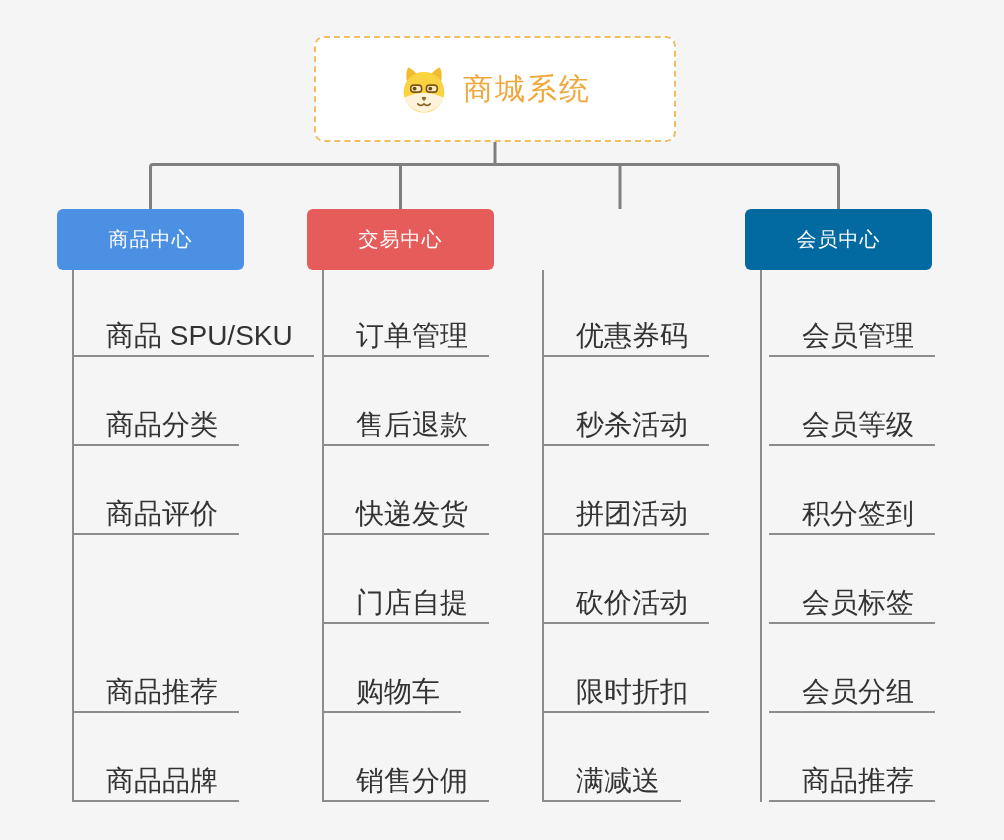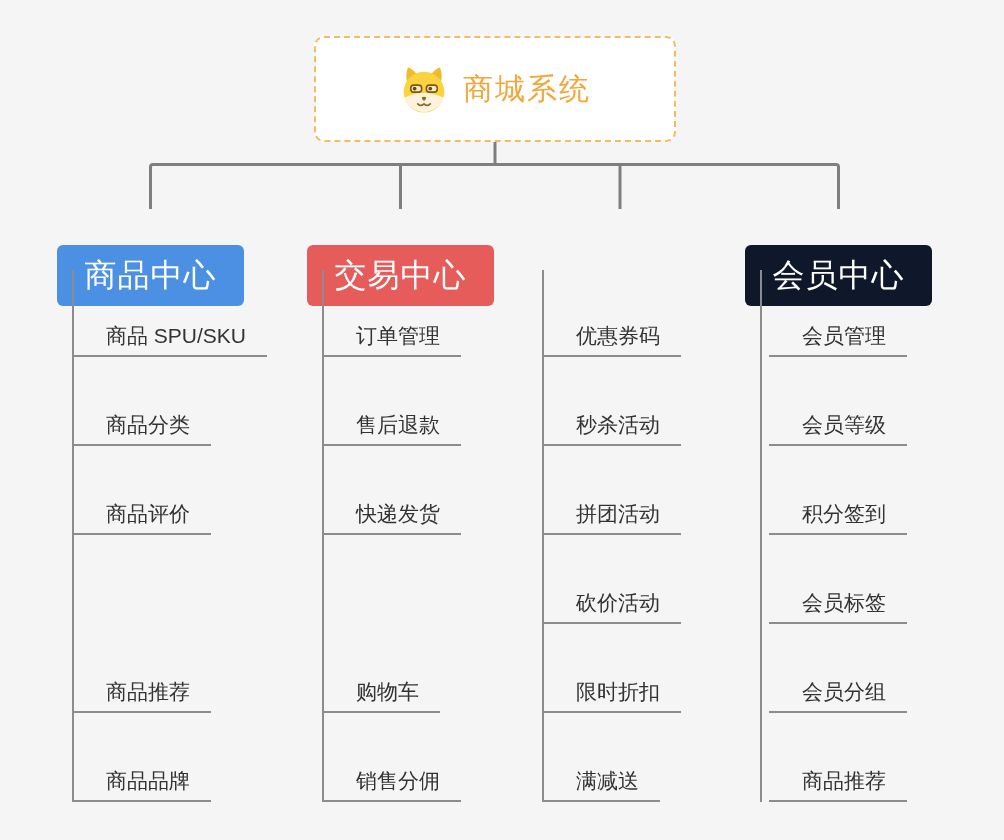--- a/index.html
+++ b/index.html
@@ -44,24 +44,23 @@
   
   .cat-box {
     position: absolute;
     top: 209px;
     width: 187px; height: 61px;
     border-radius: 6px;
     display: flex;
     align-items: center;
     justify-content: center;
     color: #ffffff;
-    font-size: 32px;
+    font-size: 20px;
     letter-spacing: 1px;
     white-space: nowrap;
-    margin-top: 36px;
   }
   .cat-0 { left: 57px;  background: #4b90e2; }
   .cat-1 { left: 307px; background: #e65c5a; }
   .cat-2 { left: 527px; background: #eaa737; }
   .cat-3 { left: 745px; background: #6fbf3f; }
   
   .trunk {
     position: absolute;
     top: 270px;
     width: 2px; height: 532px;
@@ -72,21 +71,21 @@
   .t2 { left: 542px; }
   .t3 { left: 760px; }
   
   .leaf {
     position: absolute;
     box-sizing: border-box;
     height: 38px;
     line-height: 34px;
     padding: 0 21px 2px 33px;
     border-bottom: 2px solid #8c8c8c;
-    font-size: 21px;
+    font-size: 28px;
     color: #333333;
     white-space: nowrap;
   }
   .c0 { left: 73px; }
   .c1 { left: 323px; }
   .c2 { left: 543px; }
   .c3 { left: 761px; margin-left: 8px; }
   .r0 { top: 319px; }
   .r1 { top: 408px; }
   .r2 { top: 497px; }
@@ -121,38 +120,39 @@
     </svg>
     <div class="root-title">商城系统</div>
   </div>
 
   <div class="cat-box cat-0" style="background-color: rgb(75, 144, 226);">
     <span>商品中心</span>
   </div>
   <div class="cat-box cat-1" style="background-color: rgb(230, 92, 90);">
     <span>交易中心</span>
   </div>
-  <div class="cat-box cat-3" style="background-color: #0f172a;">
+  <div class="cat-box cat-3" style="background-color: #0369a1;">
     <span>会员中心</span>
   </div>
 
   <div class="trunk t0"></div>
   <div class="trunk t1"></div>
   <div class="trunk t2"></div>
   <div class="trunk t3"></div>
 
   <div class="leaf c0 r0">商品 SPU/SKU</div>
   <div class="leaf c0 r1">商品分类</div>
   <div class="leaf c0 r2">商品评价</div>
   <div class="leaf c0 r4">商品推荐</div>
   <div class="leaf c0 r5">商品品牌</div>
 
   <div class="leaf c1 r0">订单管理</div>
   <div class="leaf c1 r1">售后退款</div>
   <div class="leaf c1 r2">快递发货</div>
+  <div class="leaf c1 r3">门店自提</div>
   <div class="leaf c1 r4">购物车</div>
   <div class="leaf c1 r5">销售分佣</div>
 
   <div class="leaf c2 r0">优惠券码</div>
   <div class="leaf c2 r1">秒杀活动</div>
   <div class="leaf c2 r2">拼团活动</div>
   <div class="leaf c2 r3">砍价活动</div>
   <div class="leaf c2 r4">限时折扣</div>
   <div class="leaf c2 r5">满减送</div>
 

